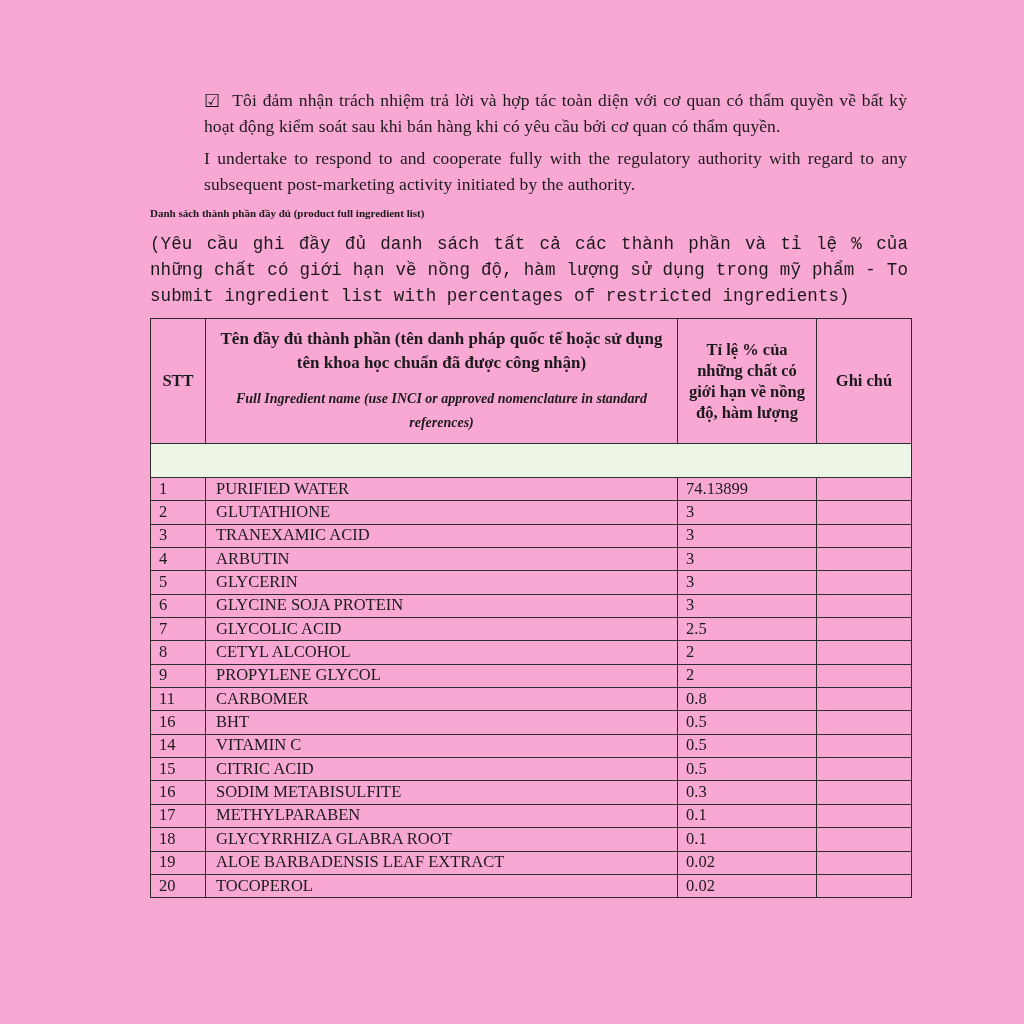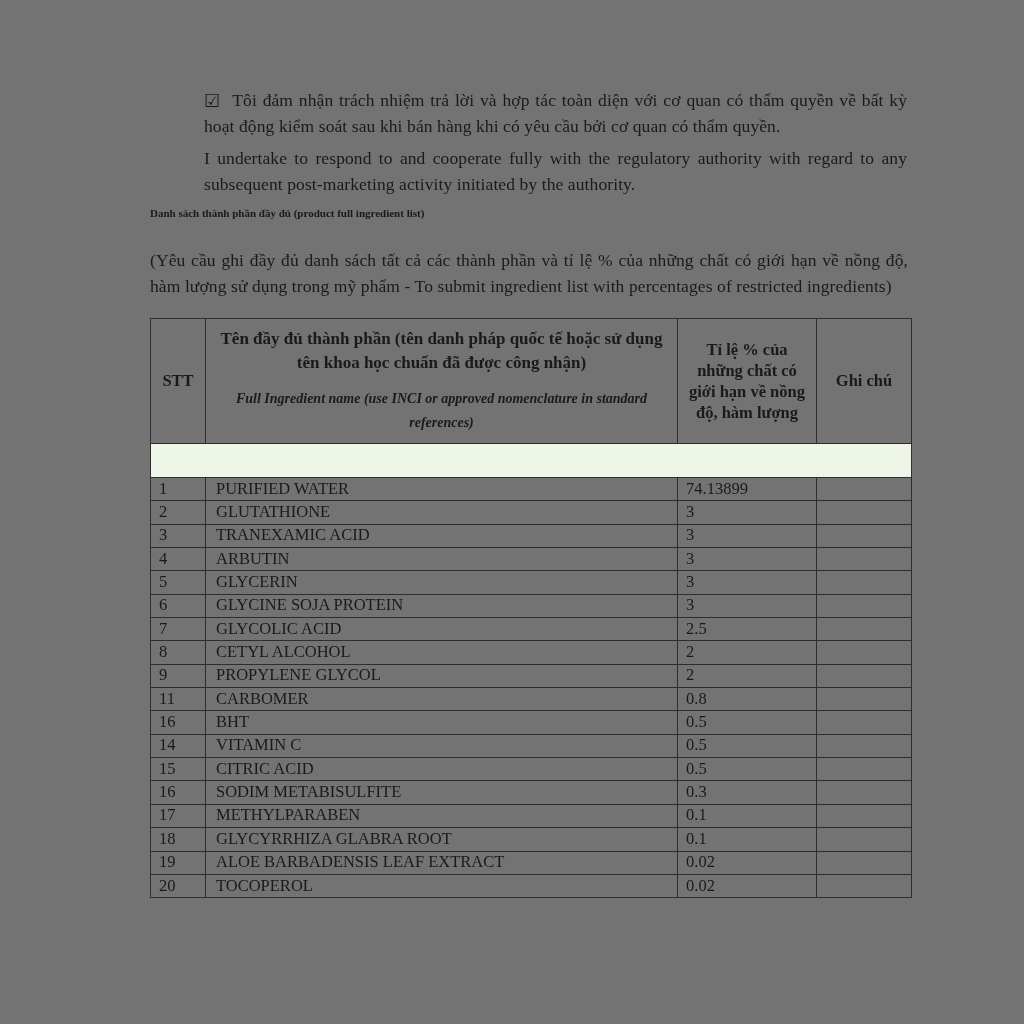--- a/index.html
+++ b/index.html
@@ -3,21 +3,21 @@
 <meta charset="utf-8">
 <style>
   * { margin:0; padding:0; box-sizing:border-box; }
   html,body { background:#ffffff; }
   body {
     width:1024px; height:1024px;
     font-family:"Liberation Serif", serif;
     color:#1a1a1a;
     overflow:hidden;
   }
-  .page { position:relative; width:1024px; height:1024px; background:#737373; }
+  .page { position:relative; width:1024px; height:1024px; background:#f9a8d4; }
 
   .para {
     position:absolute;
     text-align:justify;
     font-size:17.5px;
     line-height:26px;
     letter-spacing:0.1px;
   }
   .p-declaration-vi { top:87px; left:204px; width:703px; }
   .p-declaration-en { top:145px; left:204px; width:703px; }
@@ -26,21 +26,21 @@
     font-size:18px;
     margin-right:12px;
     transform:translateY(1px);
   }
   .section-heading {
     position:absolute;
     top:201px; left:150px; width:758px;
     font-size:11px; font-weight:bold;
     line-height:24px;
   }
-  .p-section-note { top:247px; left:150px; width:758px; }
+  .p-section-note { top:231px; left:150px; width:758px;font-family:Liberation Mono, monospace; }
 
   table.ingredients {
     position:absolute;
     top:318px; left:150px;
     width:761px;
     border-collapse:collapse;
     table-layout:fixed;
   }
   table.ingredients td, table.ingredients th {
     border:1.5px solid #2e2e2e;

